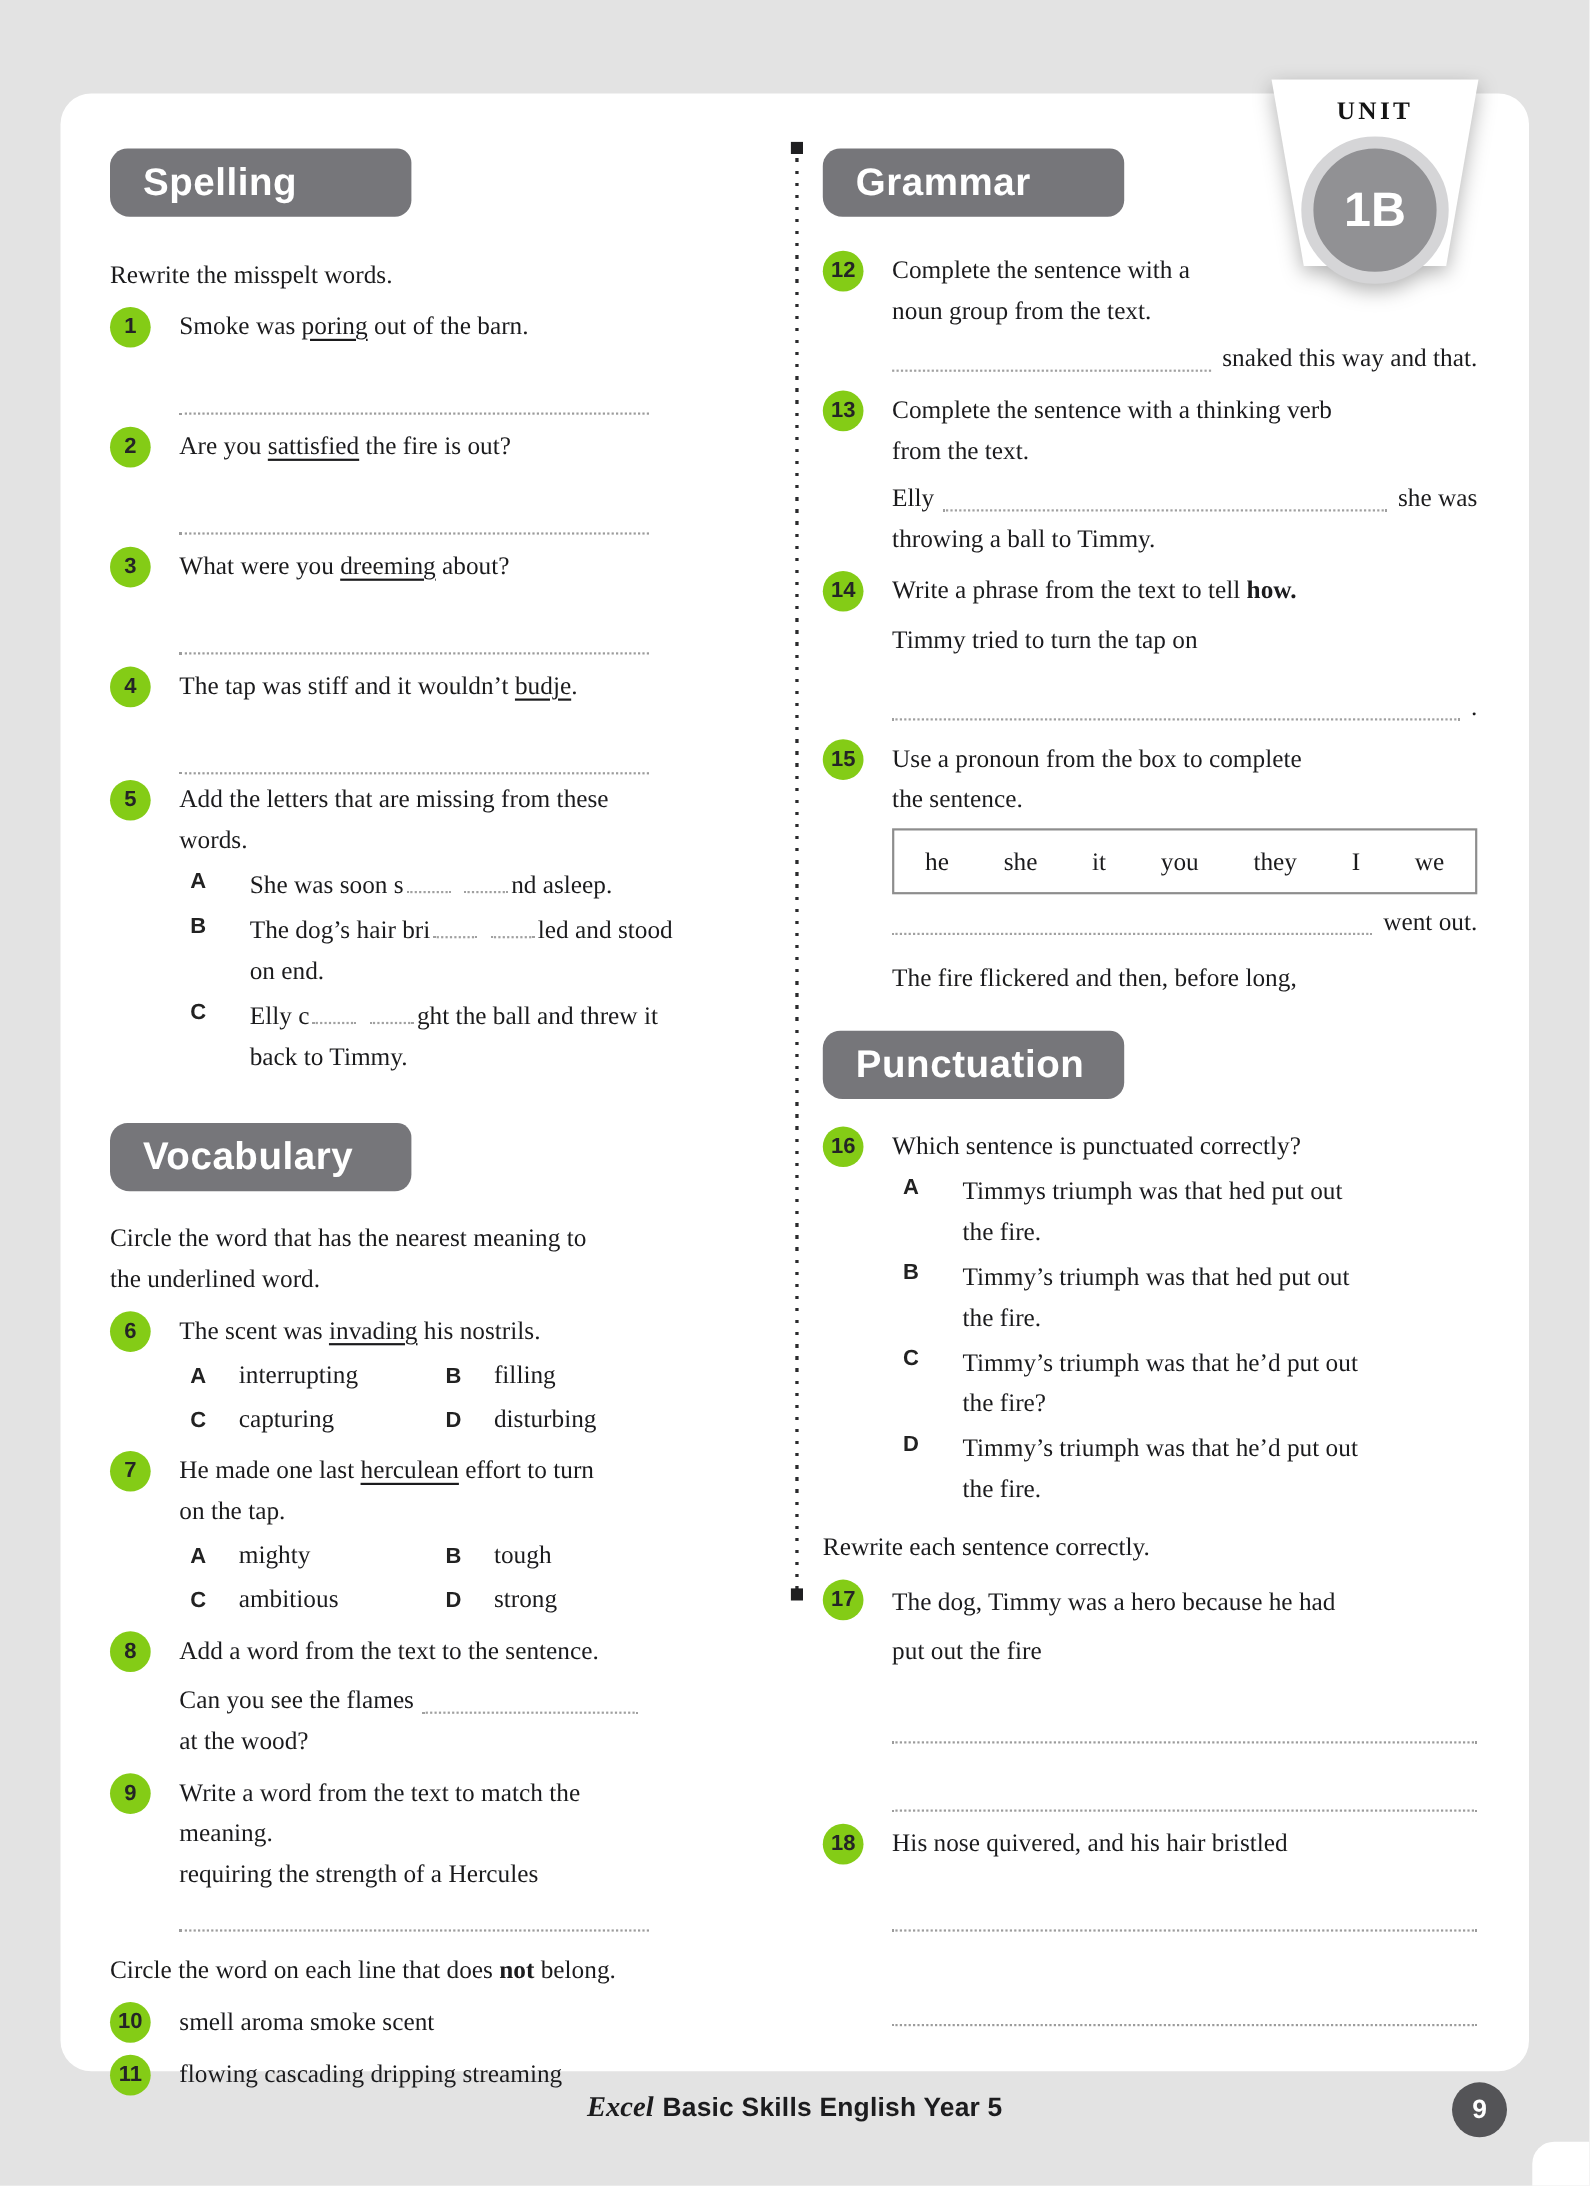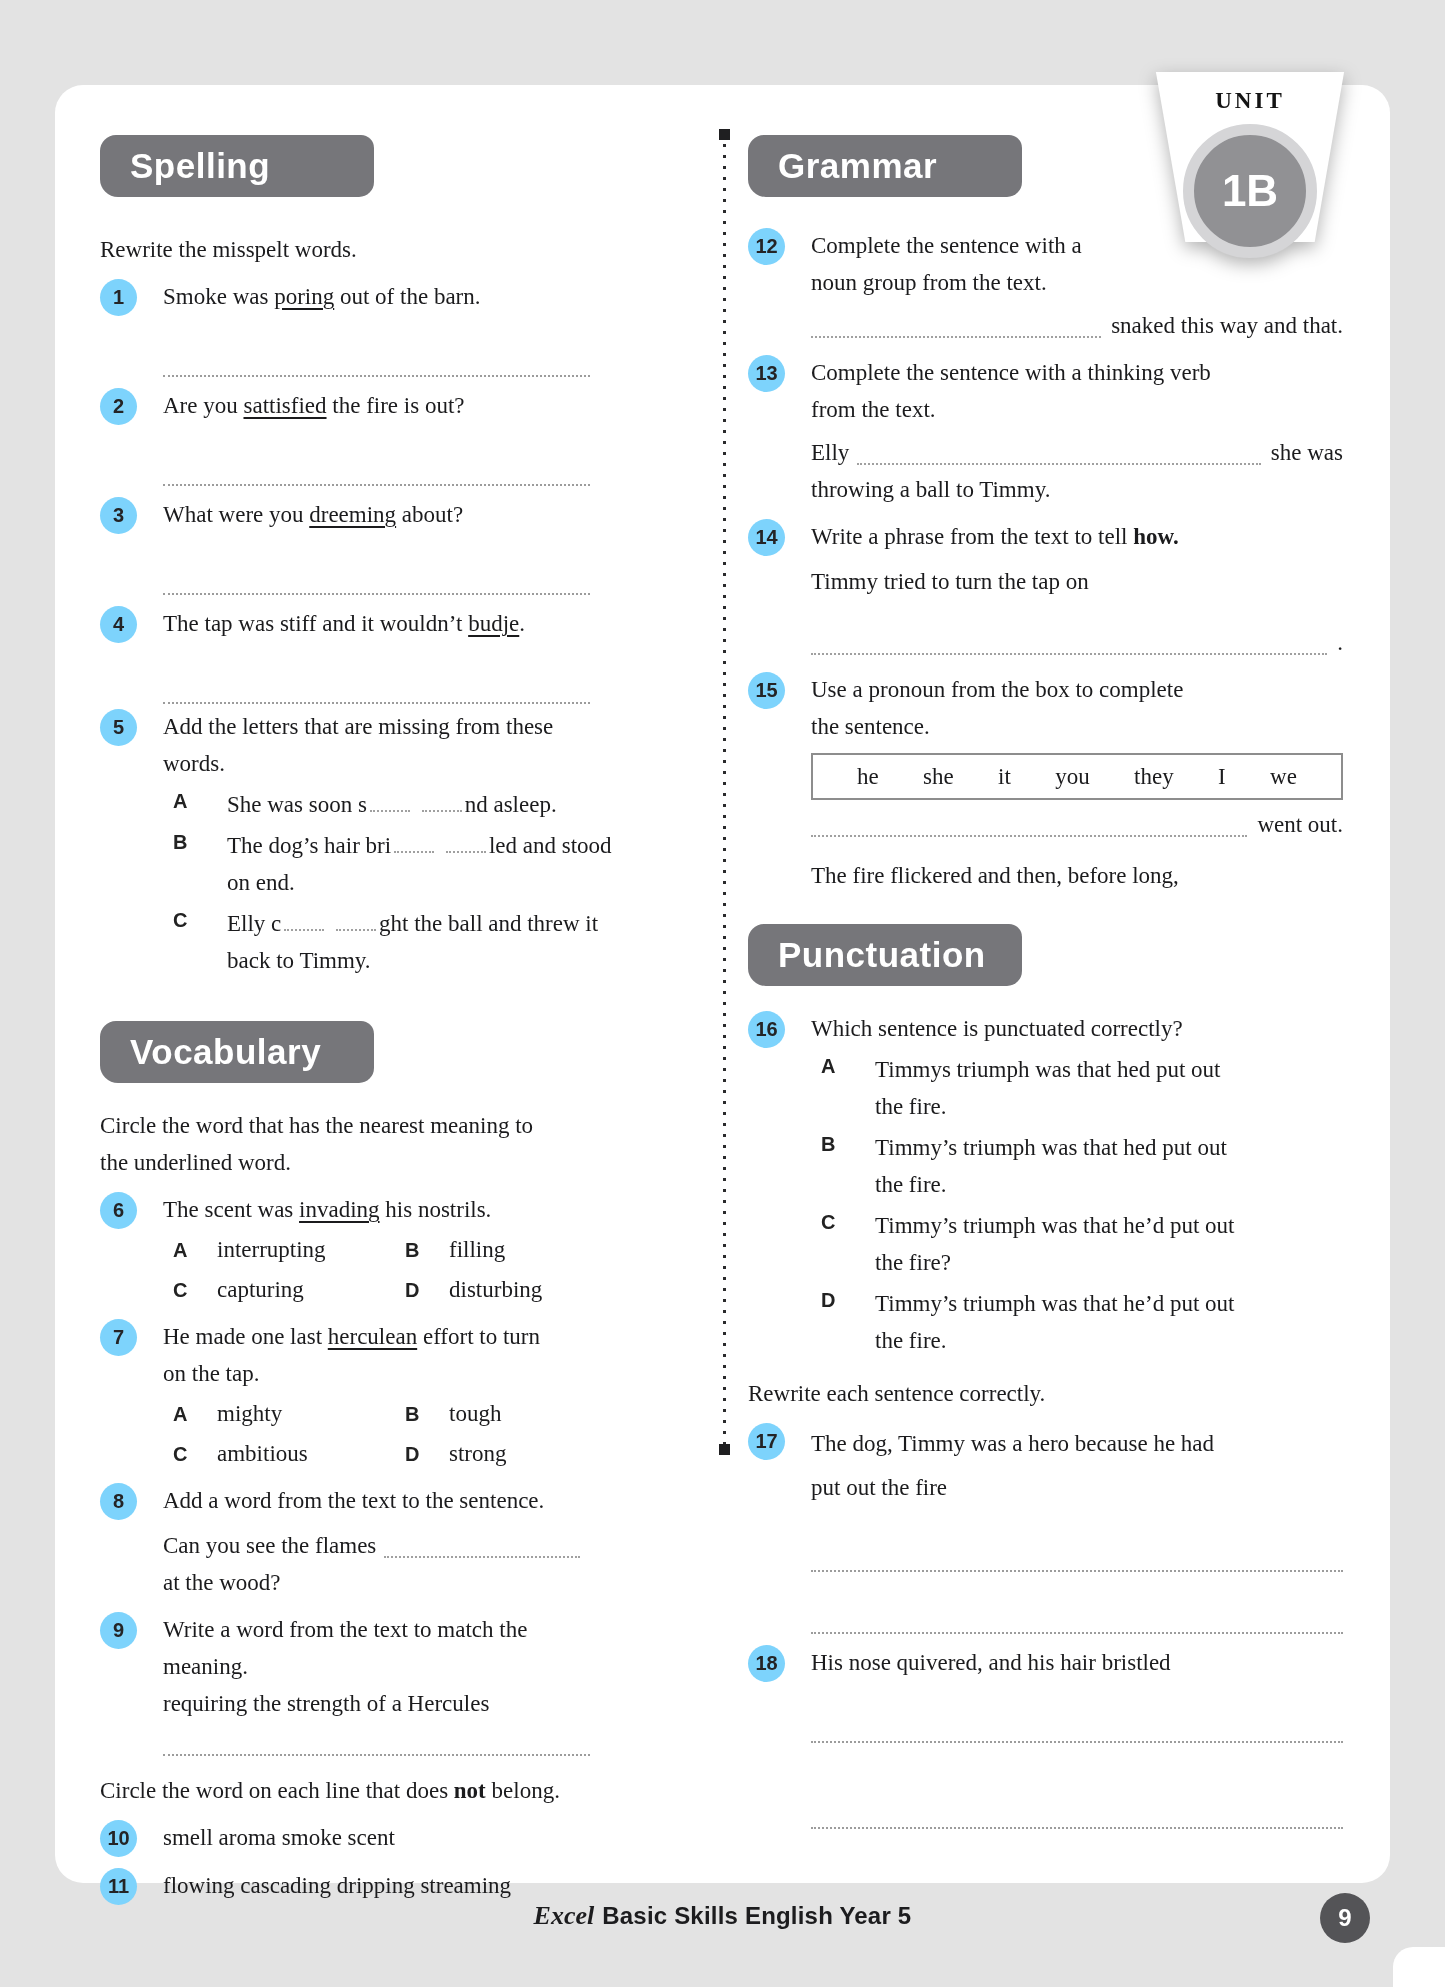--- a/index.html
+++ b/index.html
@@ -36,21 +36,21 @@
   .instr,.line,.sbody,.oword,.pbox{font-size:23px;line-height:37px;}
   .instr{margin-top:34px;}
   .u{text-decoration:underline;text-underline-offset:4px;text-decoration-thickness:1.5px;}
   .b{font-weight:bold;}
   .nw{white-space:nowrap;}
   .lh44{line-height:44px;}
   
   .q{display:flex;margin-top:10px;align-items:flex-start;}
   .qnum{
     flex:0 0 37px;height:37px;margin-top:1px;border-radius:50%;
-    background:#7dd3fc;color:#242426;display:flex;align-items:center;justify-content:center;
+    background:#84cc16;color:#242426;display:flex;align-items:center;justify-content:center;
     font-family:"Liberation Sans",sans-serif;font-weight:bold;font-size:20px;
   }
   .qbody{flex:1;margin-left:26px;min-width:0;}
   
   .ans{border-bottom:2.5px dotted #9c9c9c;margin-top:58px;height:2px;}
   .ans.sm{margin-top:30px;}
   .ans.lg{margin-top:82px;}
   
   .blank{display:inline-block;height:15px;border-bottom:2.5px dotted #a0a0a0;margin:0 3px;}
   .flexline{display:flex;align-items:flex-end;}
@@ -61,22 +61,22 @@
   .sub{display:flex;padding-left:10px;margin-top:4px;}
   .slabel{flex:0 0 54px;font-family:"Liberation Sans",sans-serif;font-weight:bold;font-size:20px;padding-top:4px;color:#222;}
   .sbody{flex:1;font-family:Liberation Serif, serif;}
   
   .optrow{display:flex;margin-top:3px;padding-left:10px;}
   .opt{display:flex;align-items:baseline;}
   .opt:first-child{flex:0 0 232px;}
   .opt .slabel{flex:0 0 44px;}
   
   .pbox{
-    margin-top:8px;border:2px solid #8d8d8d;height:47px;box-sizing:border-box;
-    display:flex;align-items:center;justify-content:space-between;padding:0 44px;
+    margin-top:8px;border:2px solid #8d8d8d;height:60px;box-sizing:border-box;
+    display:flex;align-items:center;justify-content:space-between;padding:0 28px;
   }
   
   .mt4{margin-top:4px!important;}.mt6{margin-top:6px!important;}.mt8{margin-top:8px!important;}
   .mt14{margin-top:14px!important;}.mt16{margin-top:16px!important;}.mt24{margin-top:24px!important;}
   .mt30{margin-top:30px!important;}.mt42{margin-top:42px!important;}
   
   #unit-badge{position:absolute;left:1152px;top:48px;width:196px;height:170px;z-index:5;
     filter:drop-shadow(0 6px 9px rgba(0,0,0,.3));margin-top:24px;}
   #unit-trap{position:absolute;left:0;top:0;width:100%;height:100%;background:#fff;
     clip-path:polygon(2% 0,98% 0,83% 100%,17% 100%);}

